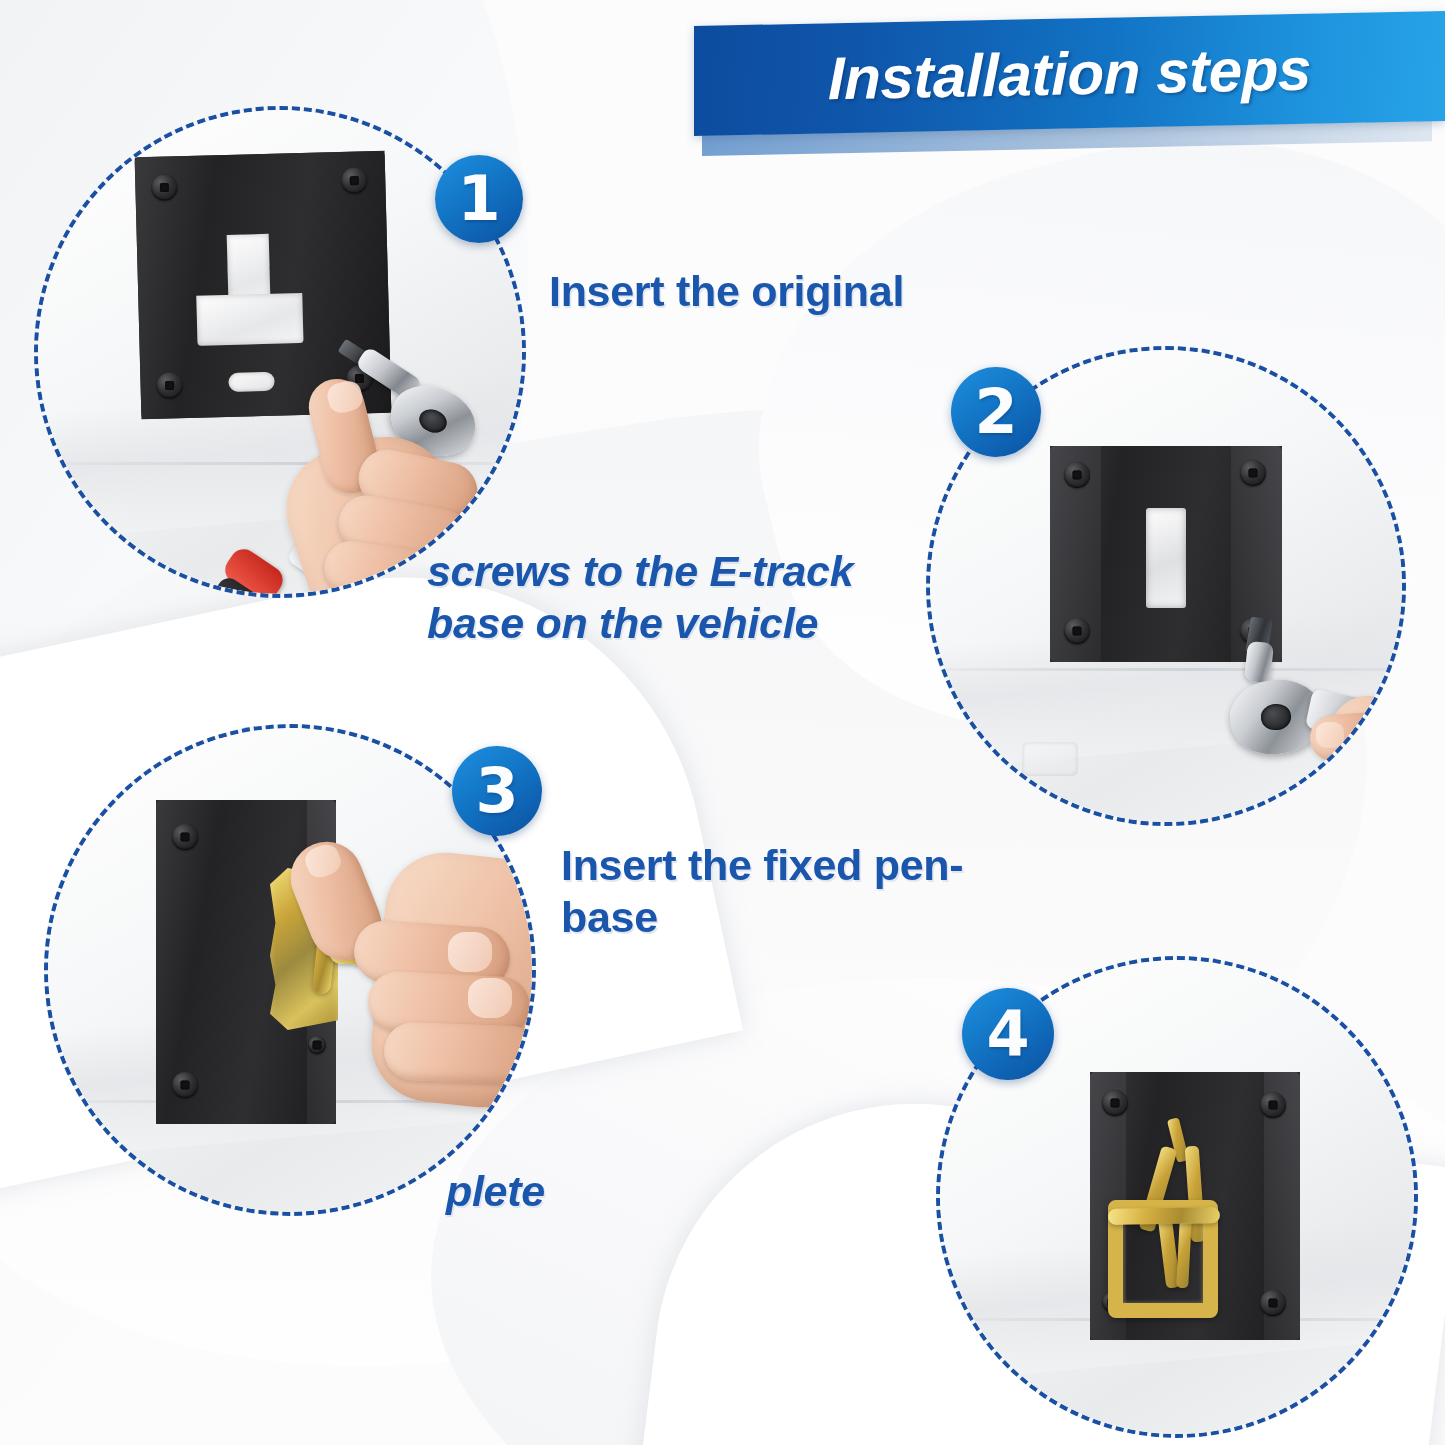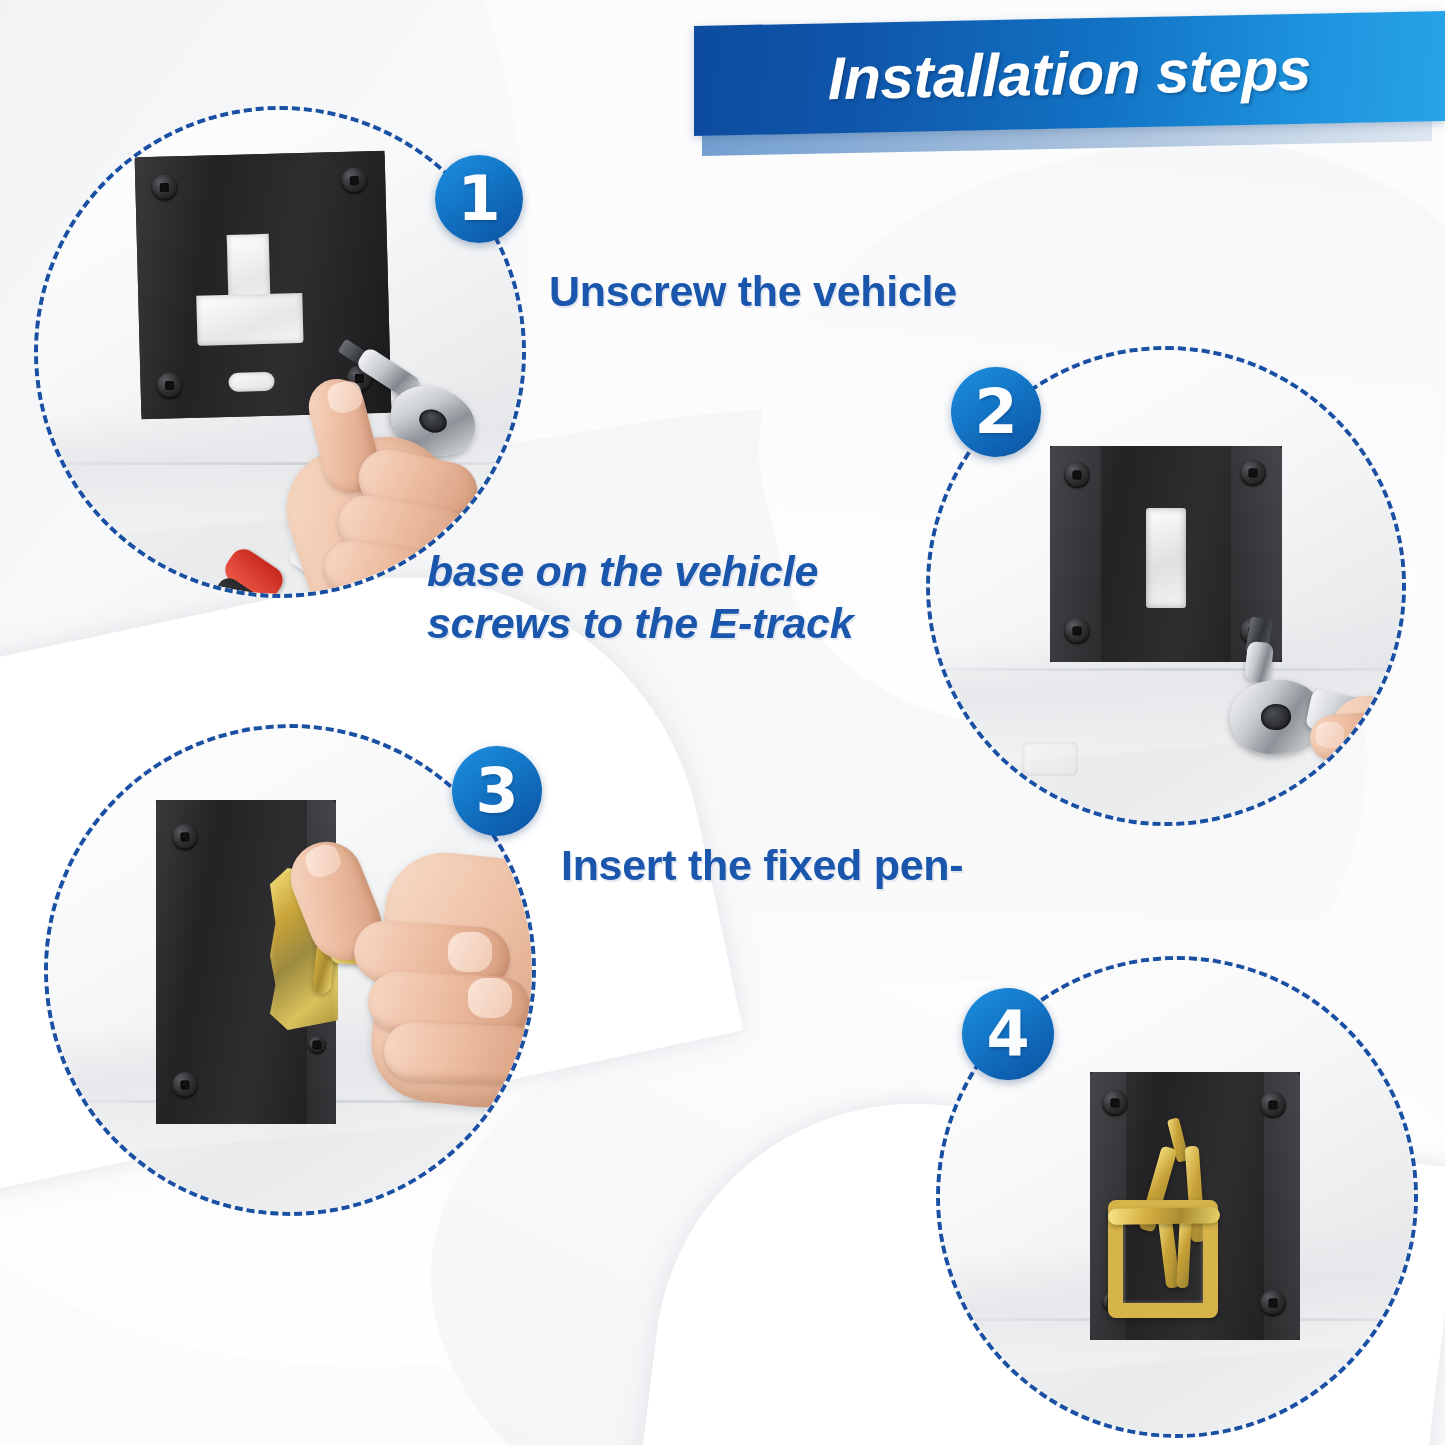--- a/index.html
+++ b/index.html
@@ -365,26 +365,28 @@
     <div class="gold-arm" style="left:238px; top:258px; width:12px; height:70px; transform:rotate(3deg); border-radius:5px;"></div>
     <div class="gold-ring" style="left:168px; top:240px; width:110px; height:118px; border-width:15px; border-radius:8px; background-image:none;"></div>
     <div class="gold-bar" style="left:168px; top:248px; width:112px; height:16px; transform:rotate(-1deg);"></div>
   </div>
 </div>
 <div class="badge" style="left:962px; top:988px; width:92px; height:92px;">
   <span>4</span>
 </div>
 
 <div class="caption c1">
-  <span class="ln">Unscrew the vehicle</span>
+  <span class="ln">Insert the original</span>
 </div>
 
 <div class="caption c2 italic">
+  <span class="ln">screws to the E-track</span>
   <span class="ln">base on the vehicle</span>
-  <span class="ln">screws to the E-track</span>
 </div>
 
 <div class="caption c3">
   <span class="ln">Insert the fixed pen-</span>
+  <span class="ln">base</span>
 </div>
 
 <div class="caption c4 italic">
+  <span class="ln">plete</span>
 </div>
 
 </body></html>

